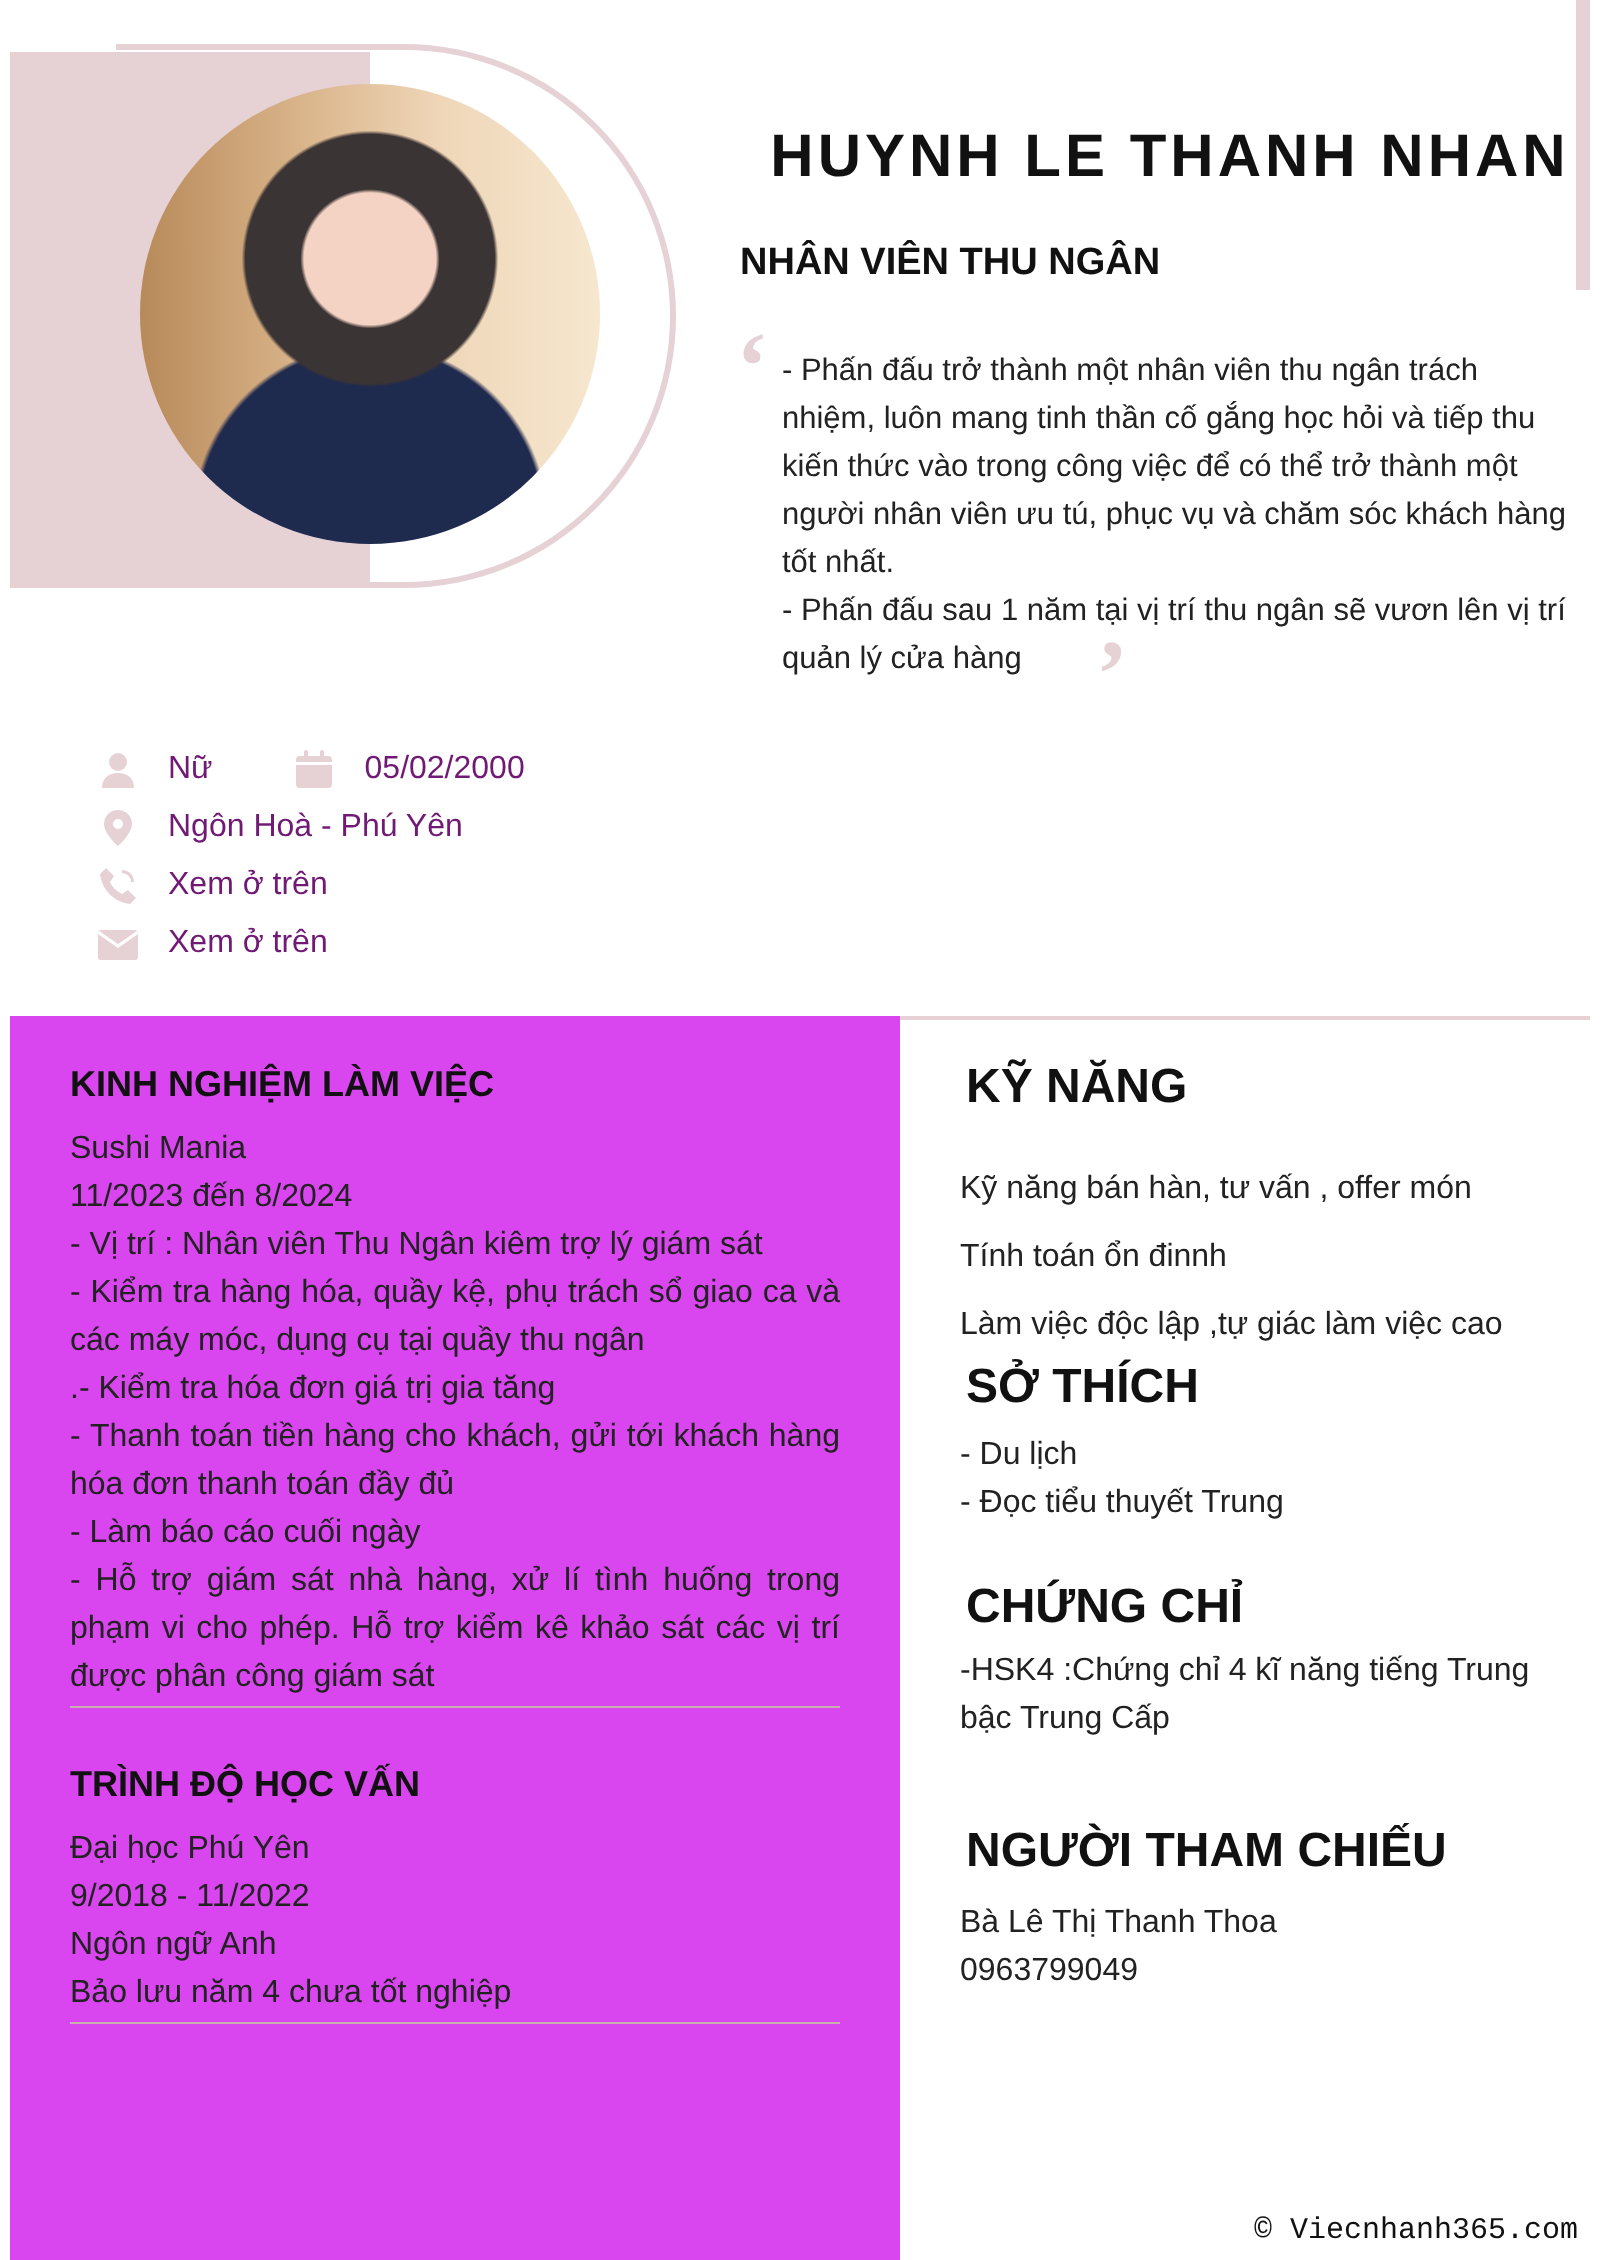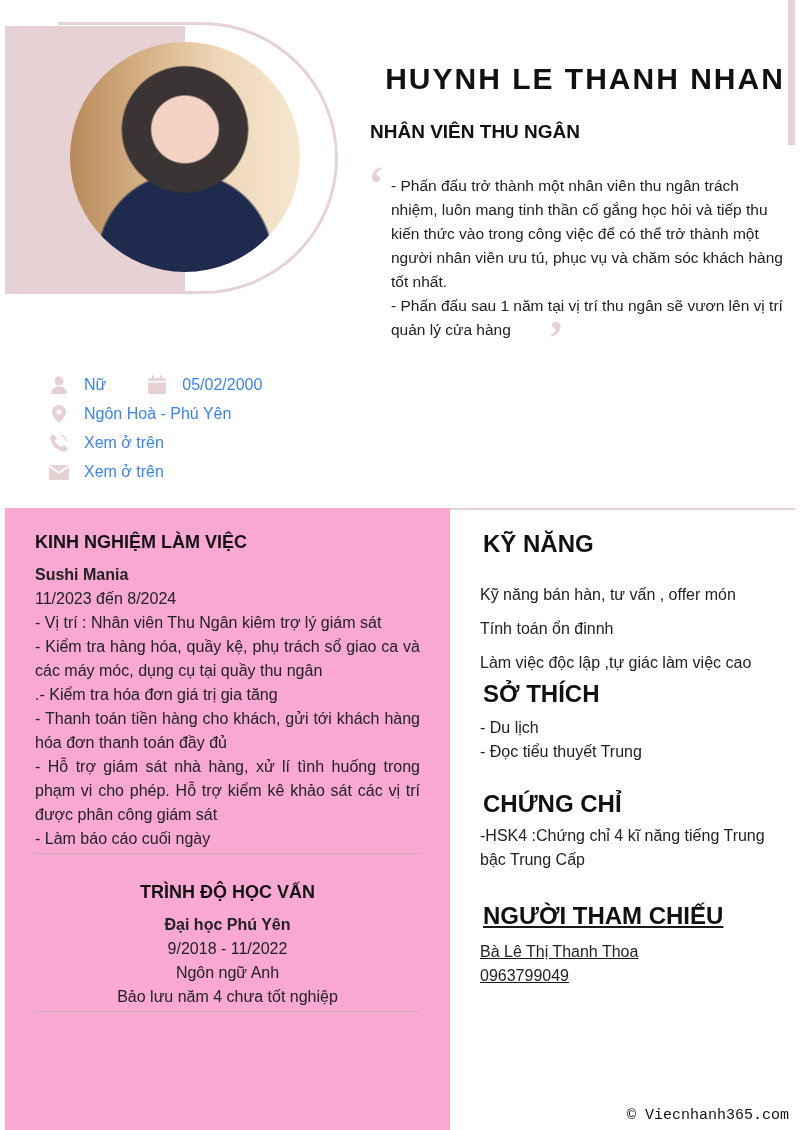--- a/index.html
+++ b/index.html
@@ -18,31 +18,31 @@
            overflow: hidden; }
 
   .name { position: absolute; left: 370px; top: 62px; width: 430px; text-align: center; font-size: 30px; font-weight: bold; letter-spacing: 2px; color: #111; }
   .job-title { position: absolute; left: 370px; top: 121px; width: 425px; text-align: left; font-size: 19px; font-weight: bold; color: #111; }
 
   .quote-open { position: absolute; left: 368px; top: 160px; font-size: 48px; color: #e6d2d4; font-family: "Liberation Serif", serif; font-weight: bold; line-height: 1; }
   .quote-close { position: absolute; left: 548px; top: 314px; font-size: 48px; color: #e6d2d4; font-family: "Liberation Serif", serif; font-weight: bold; line-height: 1; }
   .objective { position: absolute; left: 391px; top: 174px; width: 395px; font-size: 15.5px; line-height: 24px; color: #222; }
 
   .contact { position: absolute; left: 48px; top: 370px; }
-  .contact-row { display: flex; align-items: center; height: 29px; font-size: 16px; color: #3b82f6; }
+  .contact-row { display: flex; align-items: center; height: 29px; font-size: 16px; color: #701a75; }
   .cicon { width: 22px; height: 22px; margin-right: 14px; display: inline-flex; align-items: center; justify-content: center; }
   .cicon svg { width: 20px; height: 20px; fill: #e6d2d4; }
   .contact-row .gap { width: 40px; }
 
   .divider-top { position: absolute; left: 450px; top: 508px; width: 345px; height: 2px; background: #e6d2d4; }
 
-  .left-col { position: absolute; left: 5px; top: 508px; width: 445px; height: 622px; background: #f9a8d4; }
+  .left-col { position: absolute; left: 5px; top: 508px; width: 445px; height: 622px; background: #d946ef; }
   .left-inner { position: absolute; left: 30px; top: 24px; width: 385px; }
   .sec-title { font-size: 18px; font-weight: bold; color: #111; margin-bottom: 10px; }
-  .org { font-size: 16px; font-weight: bold; }
+  .org { font-size: 16px; font-weight: normal; }
   .body-text { font-size: 16px; line-height: 24px; color: #222; }
   .justify { text-align: justify; }
   .rule { height: 1px; background: #c9aeb0; margin-top: 2px; }
 
   .right-col { position: absolute; left: 480px; top: 530px; width: 300px; }
   .rsec-title { font-size: 24px; font-weight: bold; color: #111; margin-left: 3px; }
   .skill { font-size: 16px; color: #222; height: 34px; line-height: 34px; }
 
   .footer { position: absolute; right: 11px; top: 1107px; font-family: "Liberation Mono", monospace; font-size: 15px; color: #111; }
 </style>
@@ -119,26 +119,26 @@
 <div class="left-col">
   <div class="left-inner">
     <div>
       <div class="sec-title">KINH NGHIỆM LÀM VIỆC</div>
       <div class="org body-text">Sushi Mania</div>
       <div class="body-text">11/2023 đến 8/2024</div>
       <div class="body-text justify">- Vị trí : Nhân viên Thu Ngân kiêm trợ lý giám sát</div>
       <div class="body-text justify">- Kiểm tra hàng hóa, quầy kệ, phụ trách sổ giao ca và các máy móc, dụng cụ tại quầy thu ngân</div>
       <div class="body-text justify">.- Kiểm tra hóa đơn giá trị gia tăng</div>
       <div class="body-text justify">- Thanh toán tiền hàng cho khách, gửi tới khách hàng hóa đơn thanh toán đầy đủ</div>
+      <div class="body-text justify">- Làm báo cáo cuối ngày</div>
       <div class="body-text justify">- Hỗ trợ giám sát nhà hàng, xử lí tình huống trong phạm vi cho phép. Hỗ trợ kiểm kê khảo sát các vị trí được phân công giám sát</div>
-      <div class="body-text justify">- Làm báo cáo cuối ngày</div>
       <div class="rule"></div>
     </div>
 
-    <div style="margin-top:28px;text-align:center;">
+    <div style="margin-top:28px;">
       <div class="sec-title">TRÌNH ĐỘ HỌC VẤN</div>
       <div class="org body-text">Đại học Phú Yên</div>
       <div class="body-text">9/2018 - 11/2022</div>
       <div class="body-text">Ngôn ngữ Anh</div>
       <div class="body-text">Bảo lưu năm 4 chưa tốt nghiệp</div>
       <div class="rule"></div>
     </div>
   </div>
 </div>
 
@@ -154,20 +154,20 @@
     <div class="rsec-title" style="margin-bottom:8px;">SỞ THÍCH</div>
     <div class="body-text">- Du lịch</div>
     <div class="body-text">- Đọc tiểu thuyết Trung</div>
   </div>
 
   <div style="margin-top:26px;">
     <div class="rsec-title" style="margin-bottom:6px;">CHỨNG CHỈ</div>
     <div class="body-text">-HSK4 :Chứng chỉ 4 kĩ năng tiếng Trung bậc Trung Cấp</div>
   </div>
 
-  <div style="margin-top:30px;text-decoration:underline;">
+  <div style="margin-top:40px;">
     <div class="rsec-title" style="margin-bottom:10px;">NGƯỜI THAM CHIẾU</div>
     <div class="body-text">Bà Lê Thị Thanh Thoa</div>
     <div class="body-text">0963799049</div>
   </div>
 </div>
 
 <div class="footer">© Viecnhanh365.com</div>
 
 </body></html>

